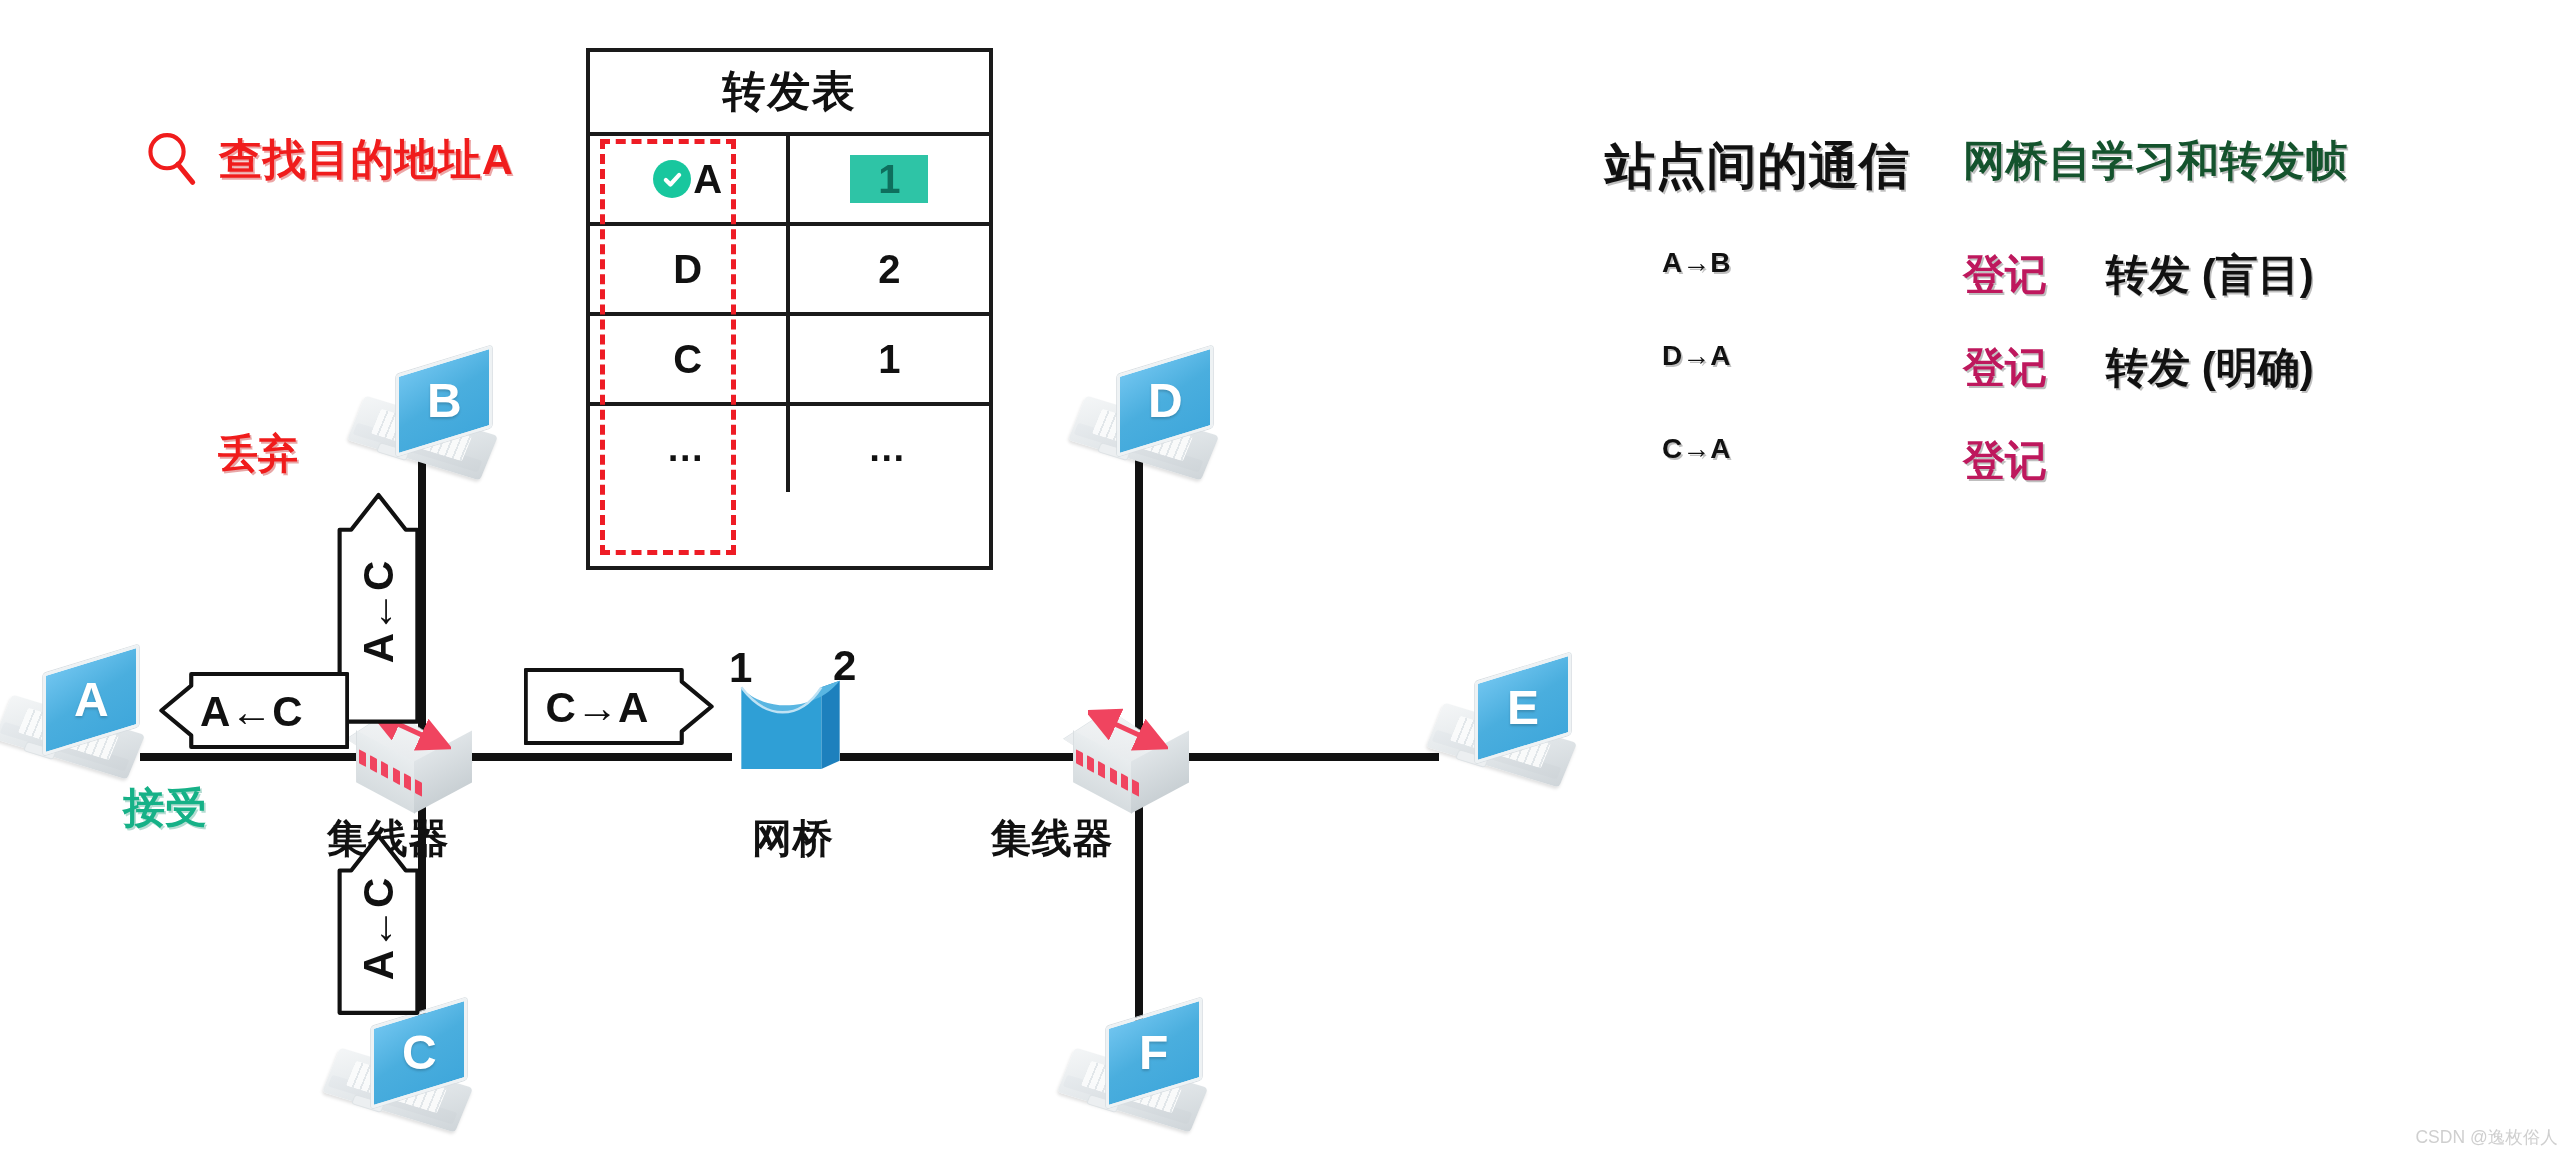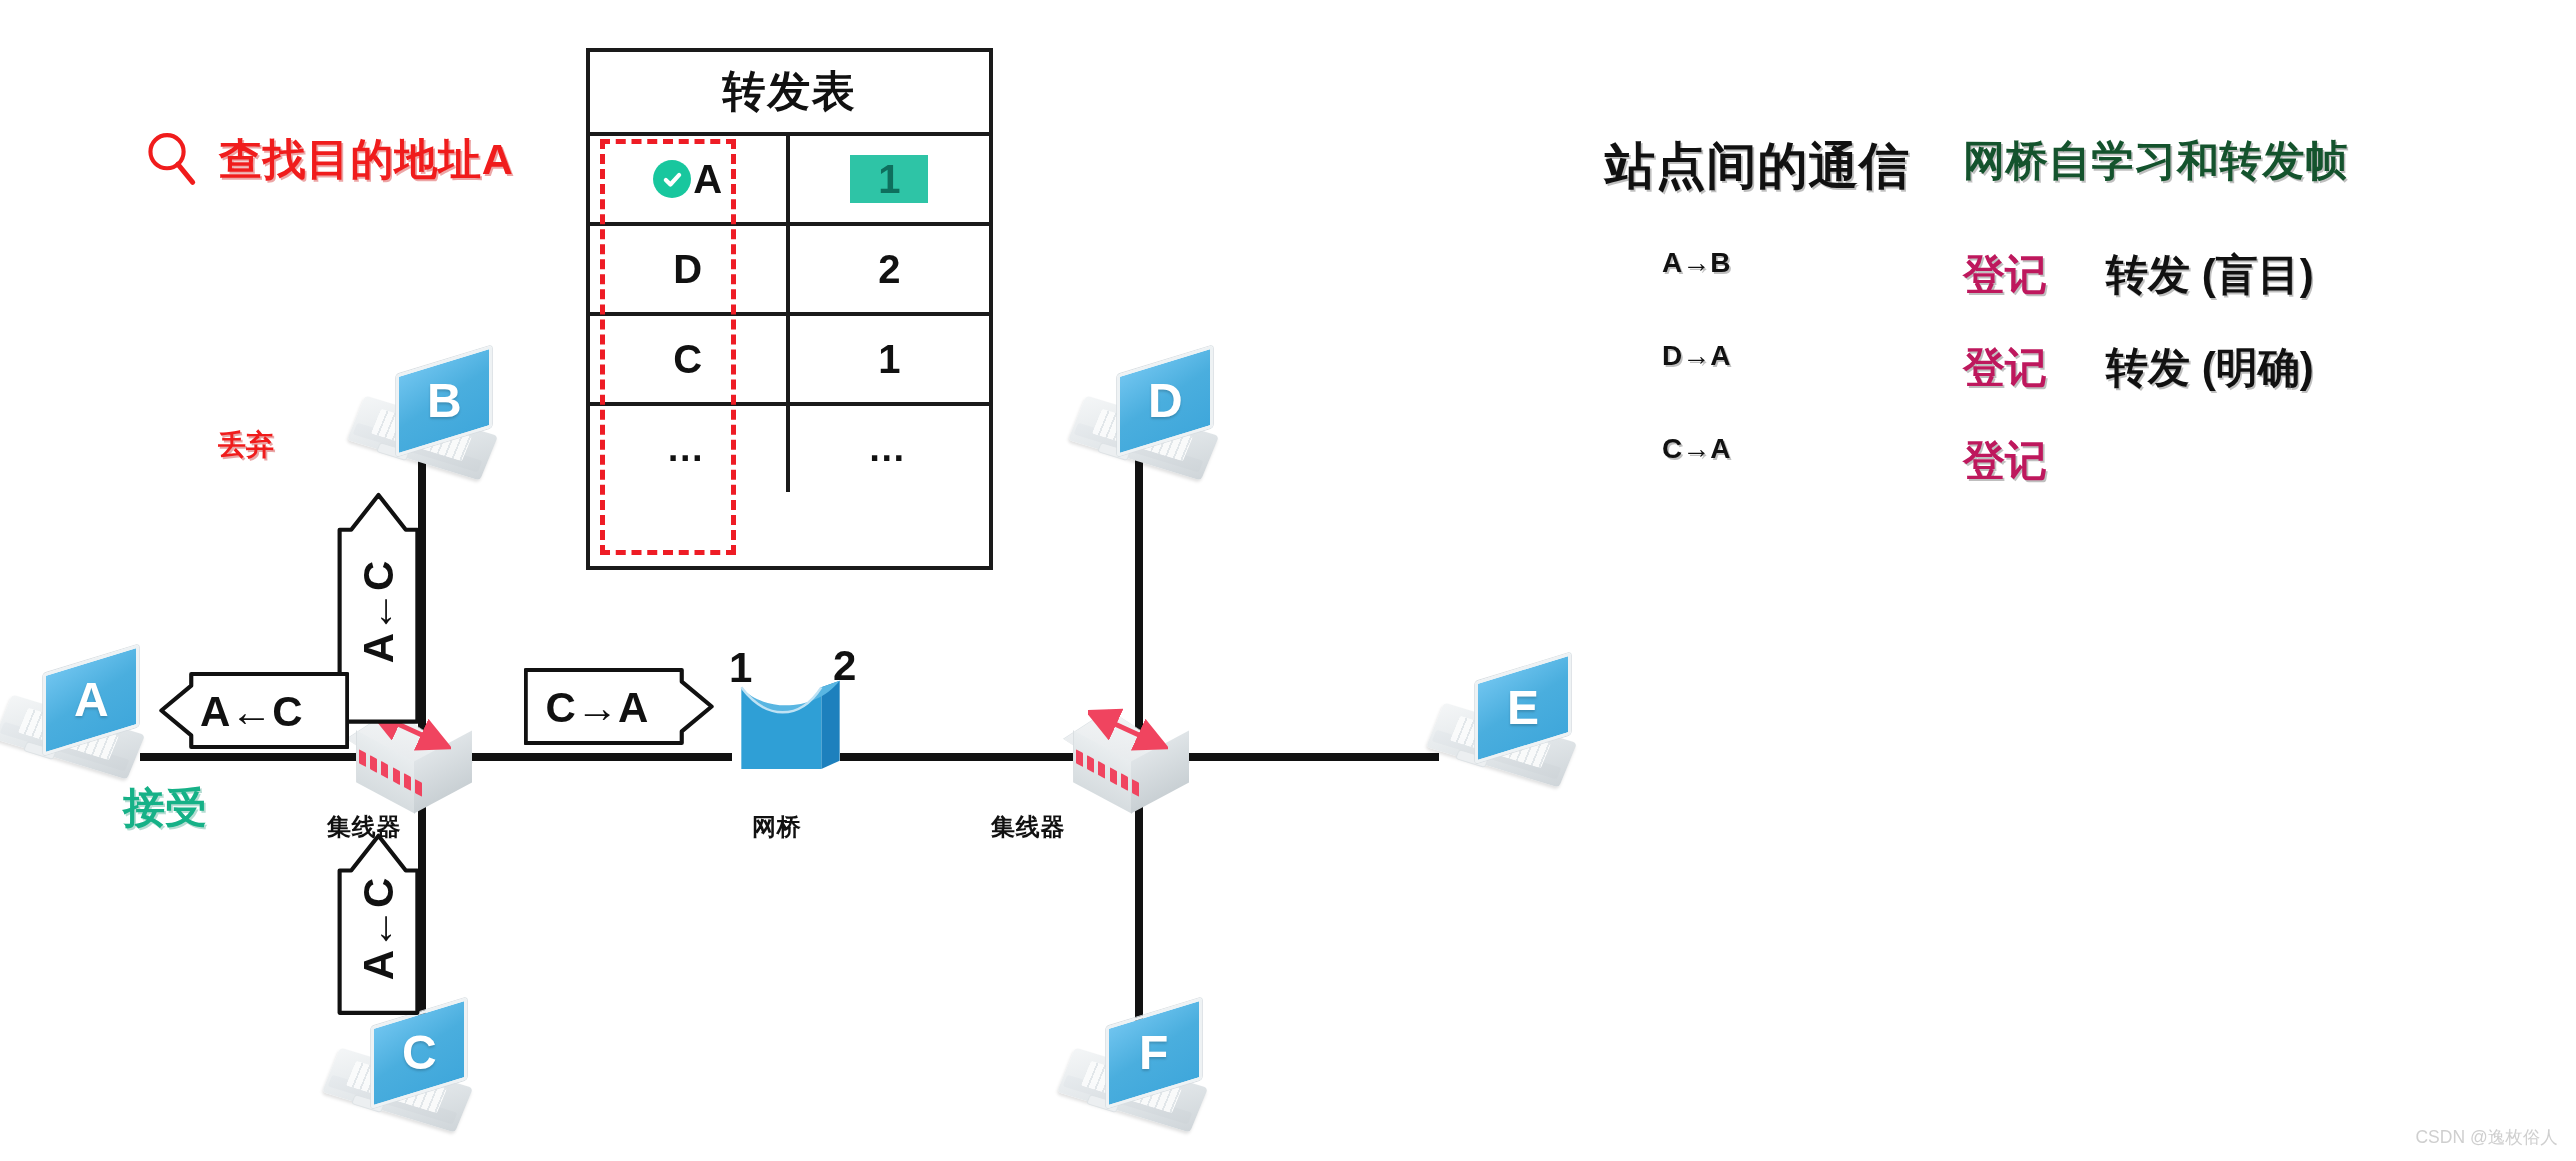--- a/index.html
+++ b/index.html
@@ -149,26 +149,26 @@
   
   .framebox{position:absolute;}
   .framebox .cap{
     position:absolute;font-size:42px;font-weight:bold;color:#111;
     white-space:nowrap;line-height:1;
   }
   .vcap{transform:rotate(-90deg);transform-origin:50% 50%;}
 
   
   .dev-label{
-    position:absolute;font-size:24px;font-weight:bold;color:#111;
+    position:absolute;font-size:40px;font-weight:bold;color:#111;
     white-space:nowrap;letter-spacing:0.8px;
   }
   .port-num{position:absolute;font-size:42px;font-weight:bold;color:#111;}
   .red-label{
-    position:absolute;color:#f01c1c;font-size:28px;font-weight:bold;
+    position:absolute;color:#f01c1c;font-size:40px;font-weight:bold;
     white-space:nowrap;text-shadow:1.7px 1.7px 0 rgba(190,0,0,.35);
   }
   .green-label{
     position:absolute;color:#16b187;font-size:42px;font-weight:bold;
     white-space:nowrap;text-shadow:1.7px 1.7px 0 rgba(10,140,105,.3);
   }
 
   
   #watermark{
     right:18.3px;bottom:13.3px;color:#cfcfcf;font-size:17.5px;white-space:nowrap;

